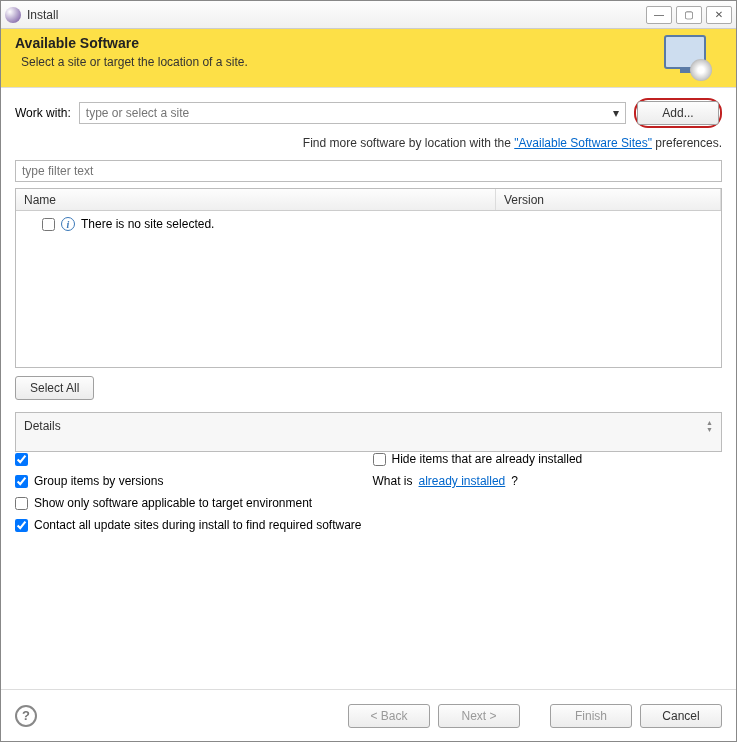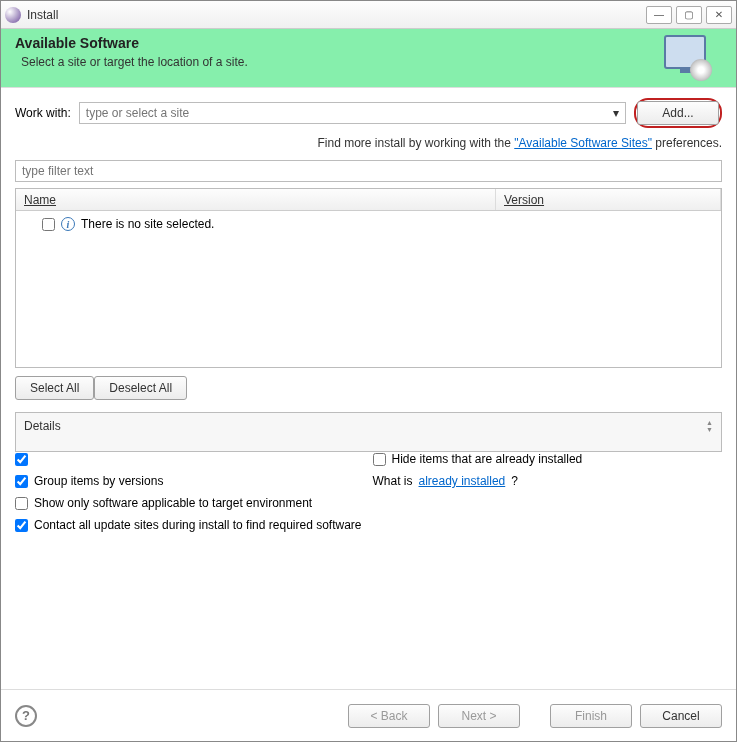--- a/index.html
+++ b/index.html
@@ -2,21 +2,21 @@
 <html><head>
   <meta charset="utf-8">
   <style>
     * { box-sizing: border-box; margin: 0; padding: 0; font-family: "Segoe UI", Tahoma, sans-serif; font-size: 12px; }
     body { background: #fff; width: 737px; height: 742px; border: 1px solid #888; display: flex; flex-direction: column; }
     .titlebar { height: 28px; display: flex; align-items: center; padding: 0 4px; border-bottom: 1px solid #ccc; background: linear-gradient(#fdfdfd, #f0f0f0); }
     .titlebar .eclipse-icon { width: 16px; height: 16px; border-radius: 50%; background: radial-gradient(circle at 30% 30%, #fff, #6b4a9a); margin-right: 6px; }
     .titlebar .title { flex: 1; color: #333; }
     .titlebar .win-btn { width: 26px; height: 18px; border: 1px solid #aaa; margin-left: 4px; display: flex; align-items: center; justify-content: center; background: #fff; border-radius: 2px; }
     .titlebar .win-btn span { font-size: 10px; color: #555; line-height: 1; }
-    .header { display: flex; padding: 6px 26px 8px 14px; border-bottom: 1px solid #ddd; background: #86efac; }
+    .header { display: flex; padding: 6px 26px 8px 14px; border-bottom: 1px solid #ddd; background: #fde047; }
     .header-text h2 { font-size: 14px; font-weight: bold; margin-bottom: 4px; color: #222; }
     .header-text p { font-size: 12px; color: #333; margin-left: 6px; }
     .header-text { flex: 1; }
     .wizard-icon { width: 48px; height: 44px; position: relative; }
     .wizard-icon .monitor { width: 42px; height: 34px; border: 2px solid #5a7aa5; border-radius: 3px; background: #cdddef; position: absolute; top: 0; left: 2px; }
     .wizard-icon .monitor:after { content: ""; position: absolute; bottom: -6px; left: 14px; width: 14px; height: 4px; background: #5a7aa5; }
     .wizard-icon .disc { position: absolute; right: -2px; bottom: -2px; width: 22px; height: 22px; border-radius: 50%; background: radial-gradient(circle, #fff 20%, #ccc 60%, #888 100%); }
     .content { flex: 1; padding: 10px 14px; display: flex; flex-direction: column; overflow: hidden; }
     .workwith-row { display: flex; align-items: center; gap: 8px; margin-bottom: 4px; }
     .workwith-row label { white-space: nowrap; }
@@ -24,21 +24,21 @@
     .combo-wrapper input { flex: 1; border: none; padding: 2px 6px; outline: none; background: transparent; color: #777; }
     .combo-wrapper .arrow { width: 18px; text-align: center; color: #333; }
     .btn { background: linear-gradient(#fdfdfd, #ececec); border: 1px solid #a0a0a0; border-radius: 3px; height: 24px; padding: 0 14px; cursor: pointer; color: #333; font-size: 12px; }
     .btn.disabled { color: #999; }
     .add-highlight { border: 2px solid #c02020; border-radius: 14px; padding: 1px; display: inline-flex; }
     .hint-line { text-align: right; margin: 4px 0 10px 0; color: #333; }
     .hint-line a { color: #0066cc; text-decoration: underline; }
     .filter-input { width: 100%; border: 1px solid #bcbcbc; height: 22px; padding: 2px 6px; color: #777; margin-bottom: 6px; background: #fff; }
     .table-wrap { border: 1px solid #bcbcbc; flex: 0 0 180px; background: #fff; }
     .thead { display: flex; background: linear-gradient(#fdfdfd, #efefef); border-bottom: 1px solid #ccc; height: 22px; align-items: center; }
-    .thead .col { padding: 0 8px; border-right: 1px solid #dcdcdc; height: 100%; display: flex; align-items: center; color: #333; text-decoration: underline; }
+    .thead .col { padding: 0 8px; border-right: 1px solid #dcdcdc; height: 100%; display: flex; align-items: center; color: #333; }
     .col-name { flex: 0 0 480px; }
     .col-version { flex: 1; }
     .tbody { padding: 4px 0; height: calc(100% - 22px); }
     .row { display: flex; align-items: center; padding: 2px 6px 2px 26px; gap: 6px; }
     .row input[type=checkbox] { width: 13px; height: 13px; }
     .info-ico { width: 14px; height: 14px; border: 1px solid #3a78b8; border-radius: 50%; display: inline-flex; align-items: center; justify-content: center; color: #3a78b8; font-size: 10px; font-weight: bold; font-family: Georgia, serif; font-style: italic; }
     .sel-buttons { margin: 8px 0 12px 0; display: flex; gap: 0; }
     .details { border: 1px solid #bcbcbc; background: #f7f7f7; padding: 6px 8px; display: flex; align-items: flex-start; }
     .details .details-label { flex: 1; color: #333; }
     .details .spin { display: flex; flex-direction: column; margin-left: 6px; }
@@ -90,42 +90,41 @@
     <div class="combo-wrapper">
       <input type="text" placeholder="type or select a site" style="">
       <div class="arrow">▾</div>
     </div>
     <span class="add-highlight">
       <button class="btn" style="min-width:82px">Add...</button>
     </span>
   </div>
 
   <div class="hint-line">
-    <span>Find more install by working with the </span><a href="#">"Available Software Sites"</a><span> preferences.</span>
+    <span>Find more software by location with the </span><a href="#">"Available Software Sites"</a><span> preferences.</span>
   </div>
 
   <input class="filter-input" type="text" placeholder="type filter text" style="">
 
   <div class="table-wrap">
     <div class="thead">
       <div class="col col-name">Name</div>
       <div class="col col-version">Version</div>
     </div>
     <div class="tbody">
       <div class="row">
         <input type="checkbox" style="">
         <span class="info-ico">i</span>
         <span>There is no site selected.</span>
       </div>
     </div>
   </div>
 
   <div class="sel-buttons">
     <button class="btn">Select All</button>
-    <button class="btn">Deselect All</button>
   </div>
 
   <div class="details details-area">
     <div class="details-label">Details</div>
     <div class="spin">
         <span>▲</span>
         <span>▼</span>
       </div>
   </div>
 

